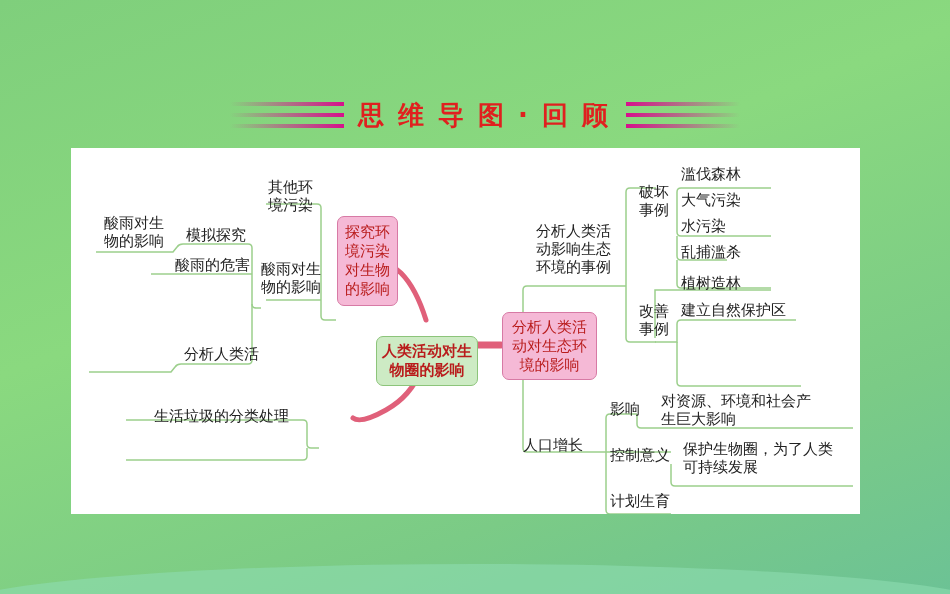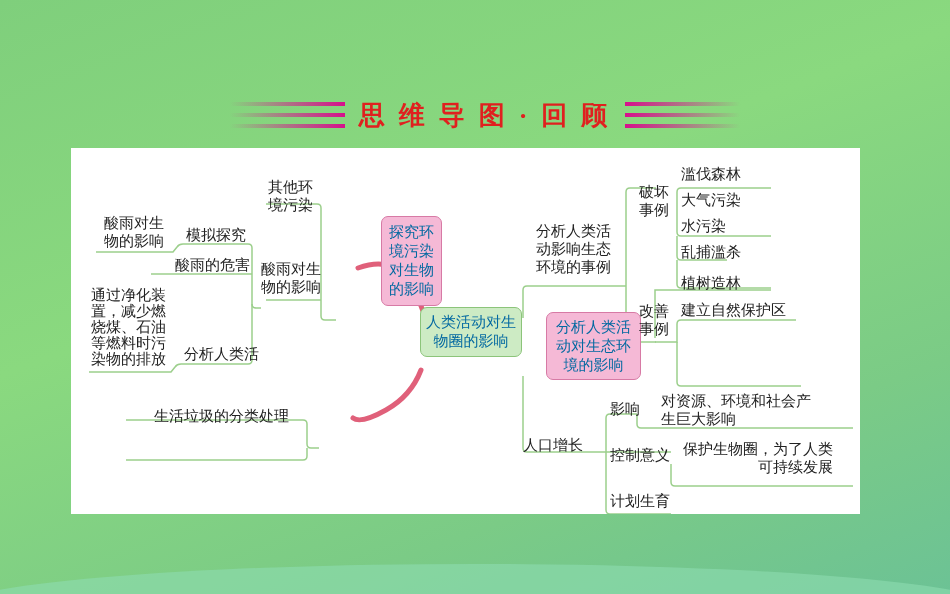--- a/index.html
+++ b/index.html
@@ -7,44 +7,43 @@
     width:950px; height:594px; overflow:hidden; position:relative;
     background: linear-gradient(160deg, #7fcf7c 0%, #8ad97f 40%, #7bcb86 75%, #6cc295 100%);
     font-family: "DejaVu Sans", "Liberation Sans", sans-serif;
   }
   .bottom-wave {
     position:absolute; left:-50px; right:-50px; bottom:-60px; height:90px;
     background:#8edcb0; border-radius:50%; opacity:0.6;
   }
   .title-bar {
     position:absolute; left:230px; top:98px; width:510px; height:34px;
-    display:flex; align-items:center; justify-content:center;font-family:Liberation Serif, serif;
+    display:flex; align-items:center; justify-content:center;
   }
   .stripes { flex:1; height:26px; display:flex; flex-direction:column; justify-content:space-between; }
   .stripes span { display:block; height:4px; }
   .stripes.left span { background: linear-gradient(90deg, rgba(200,0,140,0) 0%, #d6108c 100%); }
   .stripes.right span { background: linear-gradient(90deg, #d6108c 0%, rgba(200,0,140,0) 100%); }
   .title-text {
     color:#e0201f; font-weight:bold; font-size:26px; letter-spacing:14px;
     padding:0 4px 0 14px; white-space:nowrap;
   }
   .panel {
     position:absolute; left:71px; top:148px; width:789px; height:366px;
     background:#ffffff;
   }
   .panel svg { position:absolute; left:0; top:0; }
   .node {
     position:absolute; font-size:15px; line-height:18px; color:#222;
     white-space:nowrap;
   }
   .box {
     position:absolute; border-radius:7px; font-size:15px; line-height:19px;
-    color:#0369a1; text-align:center; display:flex; align-items:center; justify-content:center;
+    color:#b91c1c; text-align:center; display:flex; align-items:center; justify-content:center;
     white-space:pre;
-    margin-left:44px;
   }
   .box.pink { background:#f5b9d6; border:1.5px solid #d77aa5; }
   .box.green { background:#cdebc4; border:1.5px solid #8cc47a; }
   .ml { white-space:pre; }
 </style>
 </head>
 <body>
 
 <div class="bottom-wave"></div>
 
@@ -98,41 +97,36 @@
       <path d="M566 266 V276 Q566 280 570 280 H782"></path>
       <path d="M600 316 V334 Q600 338 604 338 H782"></path>
     </g>
     <g fill="none" stroke="#e0607a" stroke-linecap="round">
       <path d="M355 172 Q345 140 330 125 T287 120" stroke-width="5"></path>
       <path d="M350 222 Q340 248 315 262 T282 270" stroke-width="5"></path>
       <path d="M404 197 H430" stroke-width="7"></path>
     </g>
   </svg>
 
-  <div class="box green" style="left:305px;top:159px;width:100px;height:48px;">人类活动对生
+  <div class="box green" style="left:305px;top:188px;width:100px;height:48px;font-weight:bold;">人类活动对生
 物圈的影响</div>
 
   <div class="box pink" style="left:266px;top:68px;width:59px;height:88px;">探究环
 境污染
 对生物
 的影响</div>
   <div class="node ml" style="left:197px;top:30px;">其他环
 境污染</div>
   <div class="node ml" style="left:190px;top:112px;">酸雨对生
 物的影响</div>
   <div class="node" style="left:115px;top:78px;">模拟探究</div>
   <div class="node ml" style="left:33px;top:66px;">酸雨对生
 物的影响</div>
   <div class="node" style="left:104px;top:108px;">酸雨的危害</div>
   <div class="node" style="left:113px;top:197px;">分析人类活</div>
-  <div class="node ml" style="left:20px;top:139px;line-height:16px;">通过净化装
-置，减少燃
-烧煤、石油
-等燃料时污
-染物的排放</div>
 
   <div class="node" style="left:83px;top:259px;">生活垃圾的分类处理</div>
 
   <div class="box pink" style="left:431px;top:164px;width:93px;height:66px;">分析人类活
 动对生态环
 境的影响</div>
   <div class="node ml" style="left:465px;top:74px;">分析人类活
 动影响生态
 环境的事例</div>
   <div class="node ml" style="left:568px;top:35px;">破坏
@@ -145,16 +139,16 @@
   <div class="node ml" style="left:568px;top:154px;">改善
 事例</div>
   <div class="node" style="left:610px;top:126px;">植树造林</div>
   <div class="node" style="left:610px;top:153px;">建立自然保护区</div>
 
   <div class="node" style="left:452px;top:288px;">人口增长</div>
   <div class="node" style="left:539px;top:252px;">影响</div>
   <div class="node ml" style="left:590px;top:244px;">对资源、环境和社会产
 生巨大影响</div>
   <div class="node" style="left:539px;top:298px;">控制意义</div>
-  <div class="node ml" style="left:612px;top:292px;text-align:right;">保护生物圈，为了人类
+  <div class="node ml" style="left:612px;top:292px;">保护生物圈，为了人类
 可持续发展</div>
   <div class="node" style="left:539px;top:344px;">计划生育</div>
 </div>
 
 </body></html>

